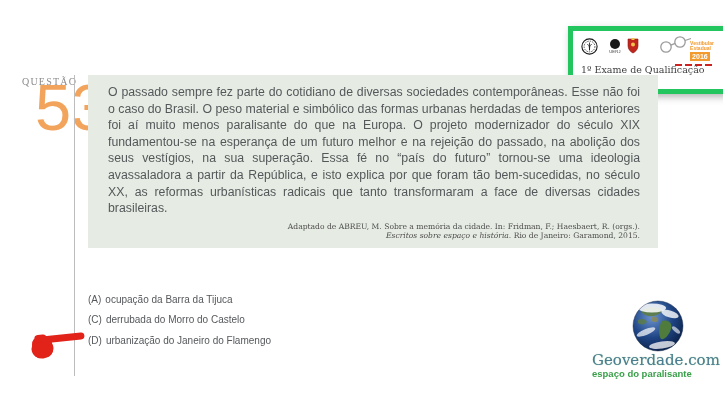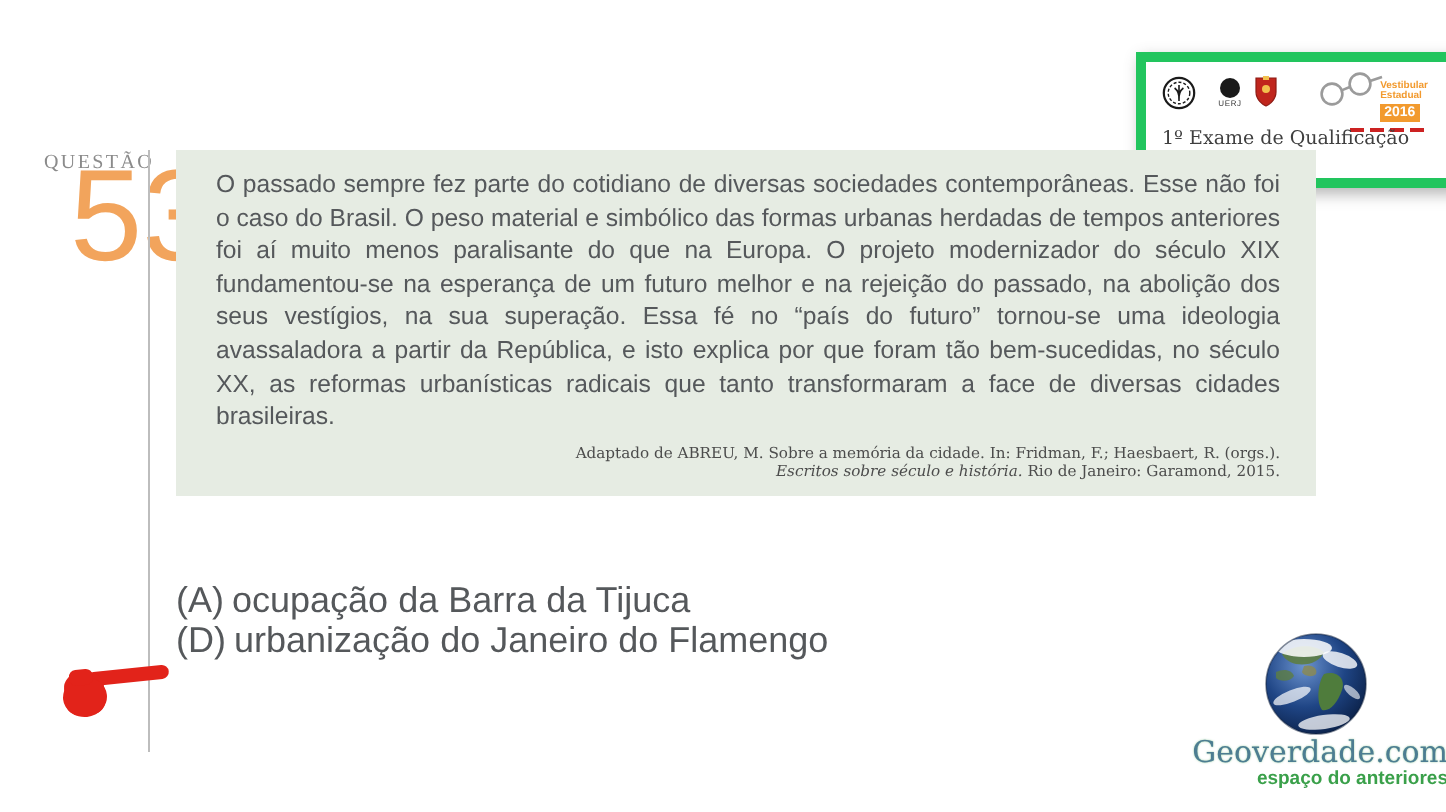--- a/index.html
+++ b/index.html
@@ -38,26 +38,26 @@
   .passage-box{position:absolute;left:88px;top:75px;width:570px;height:173px;
                background:#e6ece3;box-sizing:border-box;padding:9px 18px 12px 20px;}
   .passage{margin:0;font-size:12.3px;line-height:16.6px;text-align:justify;color:#55585b;}
   .source{margin-top:5px;text-align:right;font-family:"DejaVu Serif",serif;
           font-size:7.6px;line-height:9.6px;color:#4c4c4c;}
 
   
   .stem{position:absolute;left:88px;top:255px;width:578px;margin:0;
         font-size:12.2px;line-height:16.5px;color:#55585b;}
   .options{position:absolute;left:88px;top:290px;}
-  .option{font-size:18px;line-height:20.3px;color:#55585b;white-space:nowrap;}
+  .option{font-size:10px;line-height:20.3px;color:#55585b;white-space:nowrap;}
   .opt-letter{margin-right:4px;}
   .hand{position:absolute;left:28px;top:327px;}
 
   
-  .watermark{position:absolute;left:592px;top:316px;width:132px;text-align:right;}
+  .watermark{position:absolute;left:592px;top:300px;width:132px;text-align:left;}
   .globe{display:block;margin:0 auto;}
   .wm-site{font-family:"DejaVu Serif",serif;font-size:15px;line-height:16px;color:#4d7d92;
            text-shadow:0 0 1px rgba(58,160,74,.55);}
   .wm-tagline{font-size:9.5px;font-weight:bold;color:#3aa04a;line-height:11px;}
 </style>
 </head>
 <body>
 
 <div class="page">
 
@@ -99,28 +99,31 @@
   </div>
 
   <div class="q-label">QUESTÃO</div>
   <div class="q-number">53</div>
   <div class="vline"></div>
 
   <div class="passage-box">
     <p class="passage">O passado sempre fez parte do cotidiano de diversas sociedades contemporâneas. Esse não foi o caso do Brasil. O peso material e simbólico das formas urbanas herdadas de tempos anteriores foi aí muito menos paralisante do que na Europa. O projeto modernizador do século XIX fundamentou-se na esperança de um futuro melhor e na rejeição do passado, na abolição dos seus vestígios, na sua superação. Essa fé no “país do futuro” tornou-se uma ideologia avassaladora a partir da República, e isto explica por que foram tão bem-sucedidas, no século XX, as reformas urbanísticas radicais que tanto transformaram a face de diversas cidades brasileiras.</p>
     <div class="source">
       <div>Adaptado de ABREU, M. Sobre a memória da cidade. In: Fridman, F.; Haesbaert, R. (orgs.).</div>
-      <div><i>Escritos sobre século e história.</i><span> Rio de Janeiro: Garamond, 2015.</span></div>
+      <div><i>Escritos sobre espaço e história.</i><span> Rio de Janeiro: Garamond, 2015.</span></div>
     </div>
   </div>
 
 
   <div class="options">
     <div class="option">
       <span class="opt-letter">(A)</span><span>ocupação da Barra da Tijuca</span>
+    </div>
+    <div class="option">
+      <span class="opt-letter">(C)</span><span>derrubada do Morro do Castelo</span>
     </div>
     <div class="option">
       <span class="opt-letter">(D)</span><span>urbanização do Janeiro do Flamengo</span>
     </div>
   </div>
 
   <svg class="hand" width="58" height="32" viewBox="0 0 58 32">
     <g fill="#e2231a" transform="rotate(-6 29 16)">
       <rect x="16" y="8" width="41" height="7" rx="3.5"></rect>
       <rect x="4" y="8" width="20" height="21" rx="7"></rect>
@@ -144,16 +147,16 @@
       <path d="M30 21 C36 19 41 23 39 29 C37 35 33 40 29 39 C26 35 27 25 30 21 Z" fill="#4f7c3c"></path>
       <path d="M6 20 C10 18 14 19 15 22 C13 25 8 25 6 23 Z" fill="#5d7d42" opacity="0.8"></path>
       <ellipse cx="20" cy="8" rx="14" ry="4.5" fill="#ffffff" opacity="0.85"></ellipse>
       <ellipse cx="38" cy="14" rx="9" ry="3.5" fill="#ffffff" opacity="0.8" transform="rotate(18 38 14)"></ellipse>
       <ellipse cx="14" cy="32" rx="10" ry="3" fill="#ffffff" opacity="0.7" transform="rotate(-22 14 32)"></ellipse>
       <ellipse cx="30" cy="45" rx="13" ry="3.5" fill="#ffffff" opacity="0.75" transform="rotate(-8 30 45)"></ellipse>
       <ellipse cx="44" cy="30" rx="5" ry="2" fill="#ffffff" opacity="0.6" transform="rotate(40 44 30)"></ellipse>
       <circle cx="26" cy="26" r="25" fill="none" stroke="#0a1a35" stroke-width="0.8" opacity="0.5"></circle>
     </svg>
     <div class="wm-site">Geoverdade.com</div>
-    <div class="wm-tagline">espaço do anteriores</div>
+    <div class="wm-tagline">espaço do paralisante</div>
   </div>
 
 </div>
 
 </body></html>

